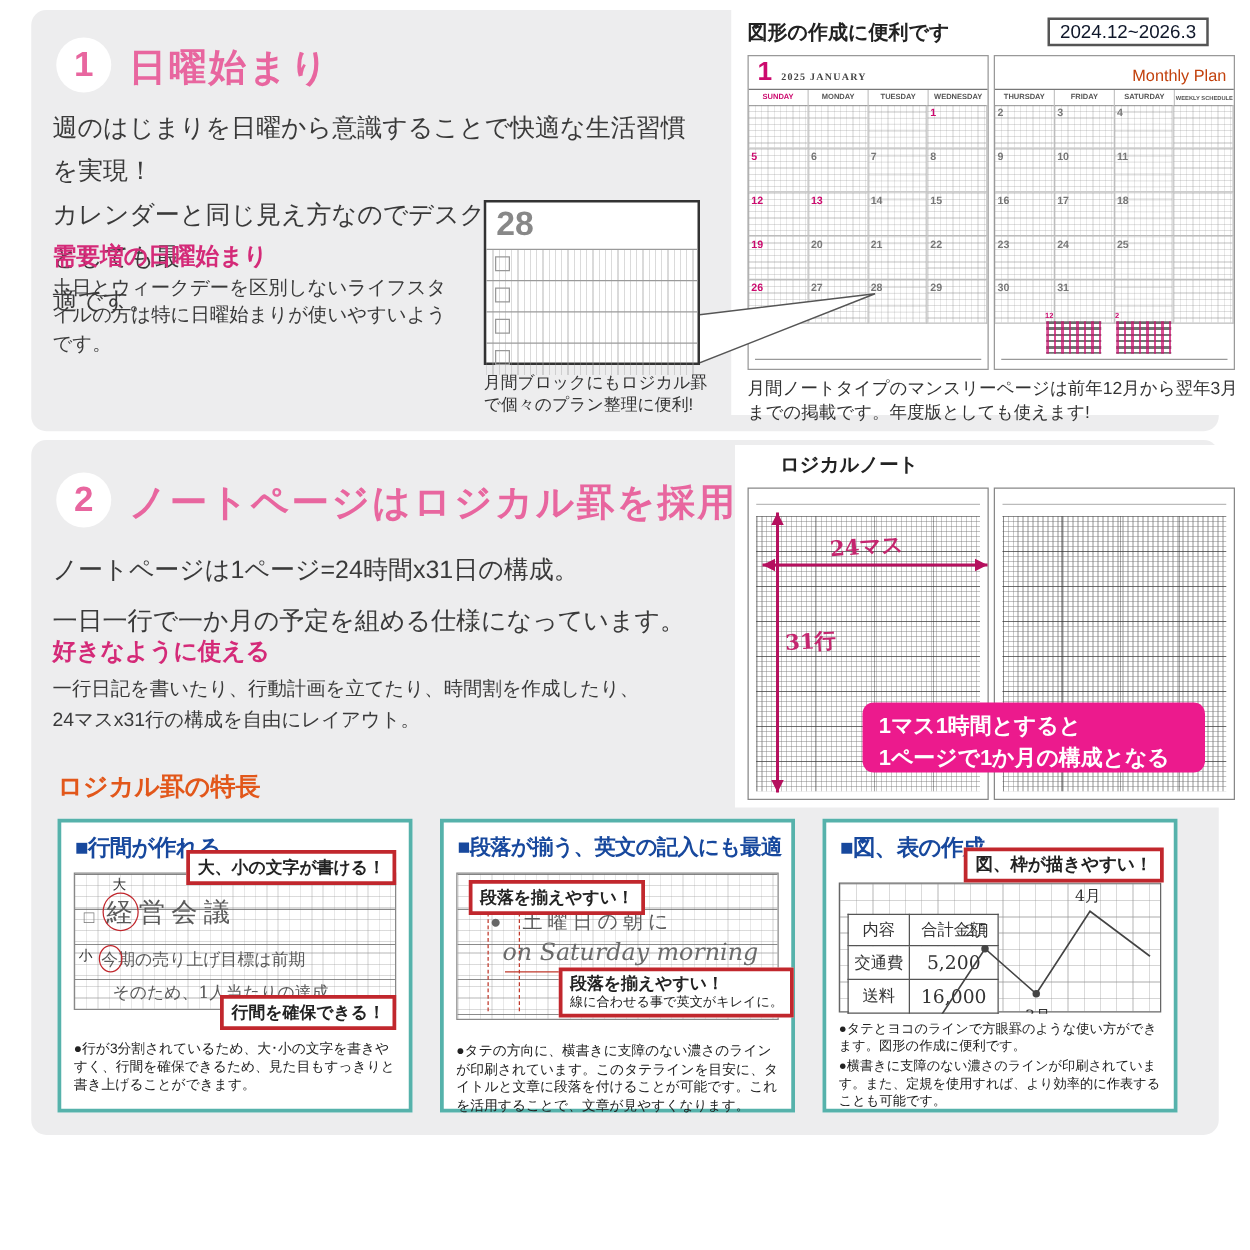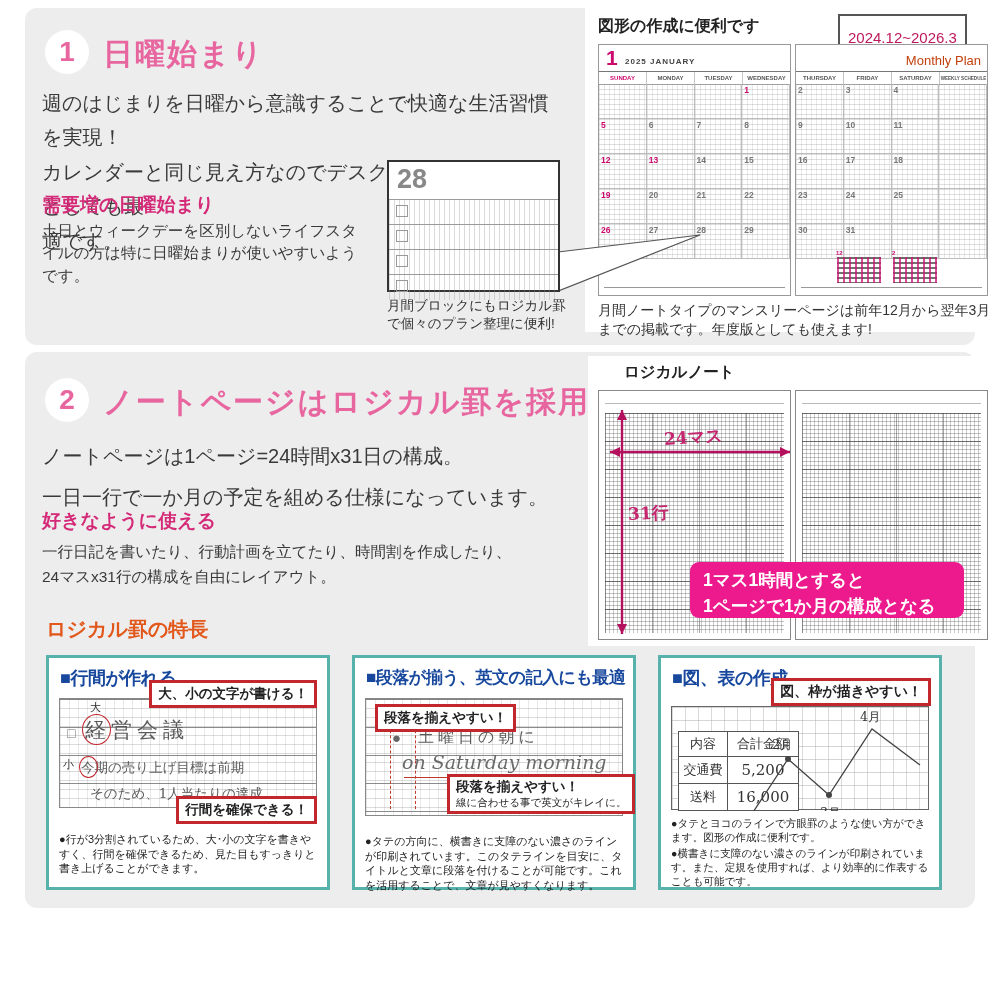--- a/index.html
+++ b/index.html
@@ -18,27 +18,27 @@
              color:#e8669f;font-size:28px;font-weight:bold;text-align:center;line-height:44px;}
   .sec-title{position:absolute;color:#e8669f;font-size:30px;font-weight:bold;letter-spacing:2px;}
   .body-txt{position:absolute;font-size:20px;line-height:1.72;color:#3a3a3a;}
   .subhead{position:absolute;color:#d42a78;font-size:19px;font-weight:bold;}
   .small-cap{position:absolute;font-size:13.5px;line-height:1.35;color:#333;}
 
   
   .figpanel{position:absolute;background:#fff;}
   .fig-label{position:absolute;font-size:16px;font-weight:bold;color:#222;}
   .range-badge{position:absolute;border:2px solid #555;background:#fff;font-size:15px;
-               color:#be185d;padding:13px 8px;}
+               color:#0f172a;padding:1px 8px;}
 
   
   .cal-page{position:absolute;top:0;width:193px;height:252px;background:#fff;border:1px solid #999;box-sizing:border-box;}
   .cal-head{position:relative;height:26px;border-bottom:1px solid #777;}
   .cal-m{position:absolute;left:7px;top:1px;color:#cc0a6e;font-size:21px;font-weight:bold;}
-  .cal-ym{position:absolute;left:26px;top:12px;font-size:8px;font-weight:bold;color:#444;letter-spacing:1px;}
+  .cal-ym{position:absolute;left:26px;top:12px;font-size:8px;font-weight:bold;color:#444;letter-spacing:1px;font-family:Liberation Serif, serif;}
   .cal-plan{position:absolute;right:6px;top:8px;font-size:13px;color:#c2410c;}
   .cal-wd{display:flex;height:12px;border-bottom:1px solid #aaa;}
   .cal-wd span{flex:1;font-size:6px;font-weight:bold;color:#555;text-align:center;line-height:13px;
                border-right:1px solid #c5c5c5;overflow:hidden;}
   .cal-wd span:last-child{border-right:none;}
   .cal-wd span.hl{color:#cc0a6e;}
   .cal-grid{position:absolute;left:0;right:0;top:39px;bottom:36px;display:grid;
             grid-template-rows:repeat(5,1fr);grid-template-columns:repeat(4,1fr);}
   .cal-cell{border-right:1px solid #bdbdbd;border-bottom:1px solid #bdbdbd;box-sizing:border-box;
             font-size:8.5px;font-weight:bold;color:#777;padding:1px 0 0 2px;

